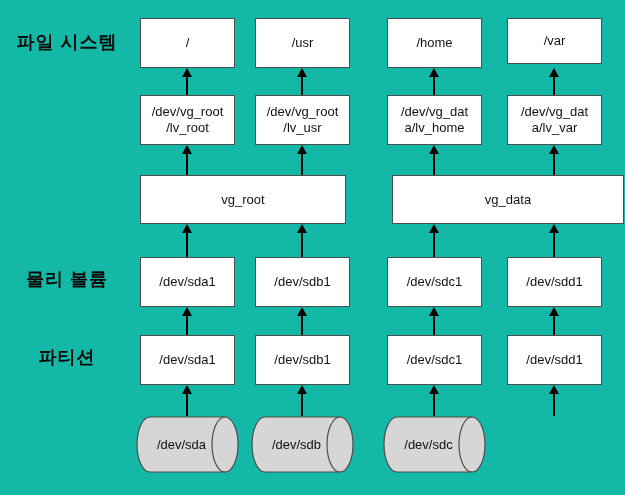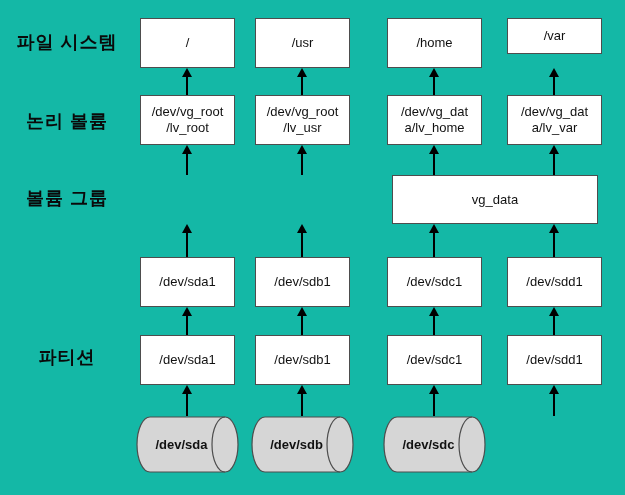--- a/index.html
+++ b/index.html
@@ -49,55 +49,54 @@
     border-right:5px solid transparent;
     border-bottom:9px solid #000000;
   }
   .arrow .shaft{
     width:2px;
     flex:1;
     background:#000000;
   }
   .disk{
     position:absolute;
-    width:103px;height:57px;font-weight:bold;
+    width:103px;height:57px;
   }
   .disk svg{position:absolute;left:0;top:0;}
   .disk-label{
     position:absolute;
     left:0;top:0;right:0;bottom:0;
     padding-right:12px;
     display:flex;
     align-items:center;
     justify-content:center;
     font-size:13px;
     color:#111111;
     white-space:nowrap;
   }
 </style>
 </head>
 <body>
 
 <div id="stage">
 
   <div class="rowlabel" style="top:31px">파일 시스템</div>
-  <div class="rowlabel" style="top:110px">논리 볼륨</div>
-  <div class="rowlabel" style="top:187px">볼륨 그룹</div>
+  <div class="rowlabel" style="top:268px">물리 볼륨</div>
   <div class="rowlabel" style="top:346px">파티션</div>
 
   <div class="box" style="left:140px;top:18px;width:95px;height:50px">
       <span>/</span>
     </div>
   <div class="box" style="left:387px;top:18px;width:95px;height:50px">
       <span>/home</span>
     </div>
   <div class="box" style="left:255px;top:18px;width:95px;height:50px">
       <span>/usr</span>
     </div>
-  <div class="box" style="left:507px;top:18px;width:95px;height:36px">
+  <div class="box" style="left:507px;top:18px;width:95px;height:46px">
       <span>/var</span>
     </div>
 
   <div class="arrow" style="left:181px;top:68px;height:27px">
       <div class="head"></div>
       <div class="shaft"></div>
     </div>
   <div class="arrow" style="left:296px;top:68px;height:27px">
       <div class="head"></div>
       <div class="shaft"></div>
@@ -138,21 +137,24 @@
     </div>
   <div class="arrow" style="left:428px;top:145px;height:30px">
       <div class="head"></div>
       <div class="shaft"></div>
     </div>
   <div class="arrow" style="left:548px;top:145px;height:30px">
       <div class="head"></div>
       <div class="shaft"></div>
     </div>
 
-  <div class="box" style="left:392px;top:175px;width:206px;height:49px">
+  <div class="box" style="left:140px;top:175px;width:206px;height:49px">
+      <span>vg_root</span>
+    </div>
+  <div class="box" style="left:392px;top:175px;width:232px;height:49px">
       <span>vg_data</span>
     </div>
 
   <div class="arrow" style="left:181px;top:224px;height:33px">
       <div class="head"></div>
       <div class="shaft"></div>
     </div>
   <div class="arrow" style="left:296px;top:224px;height:33px">
       <div class="head"></div>
       <div class="shaft"></div>

